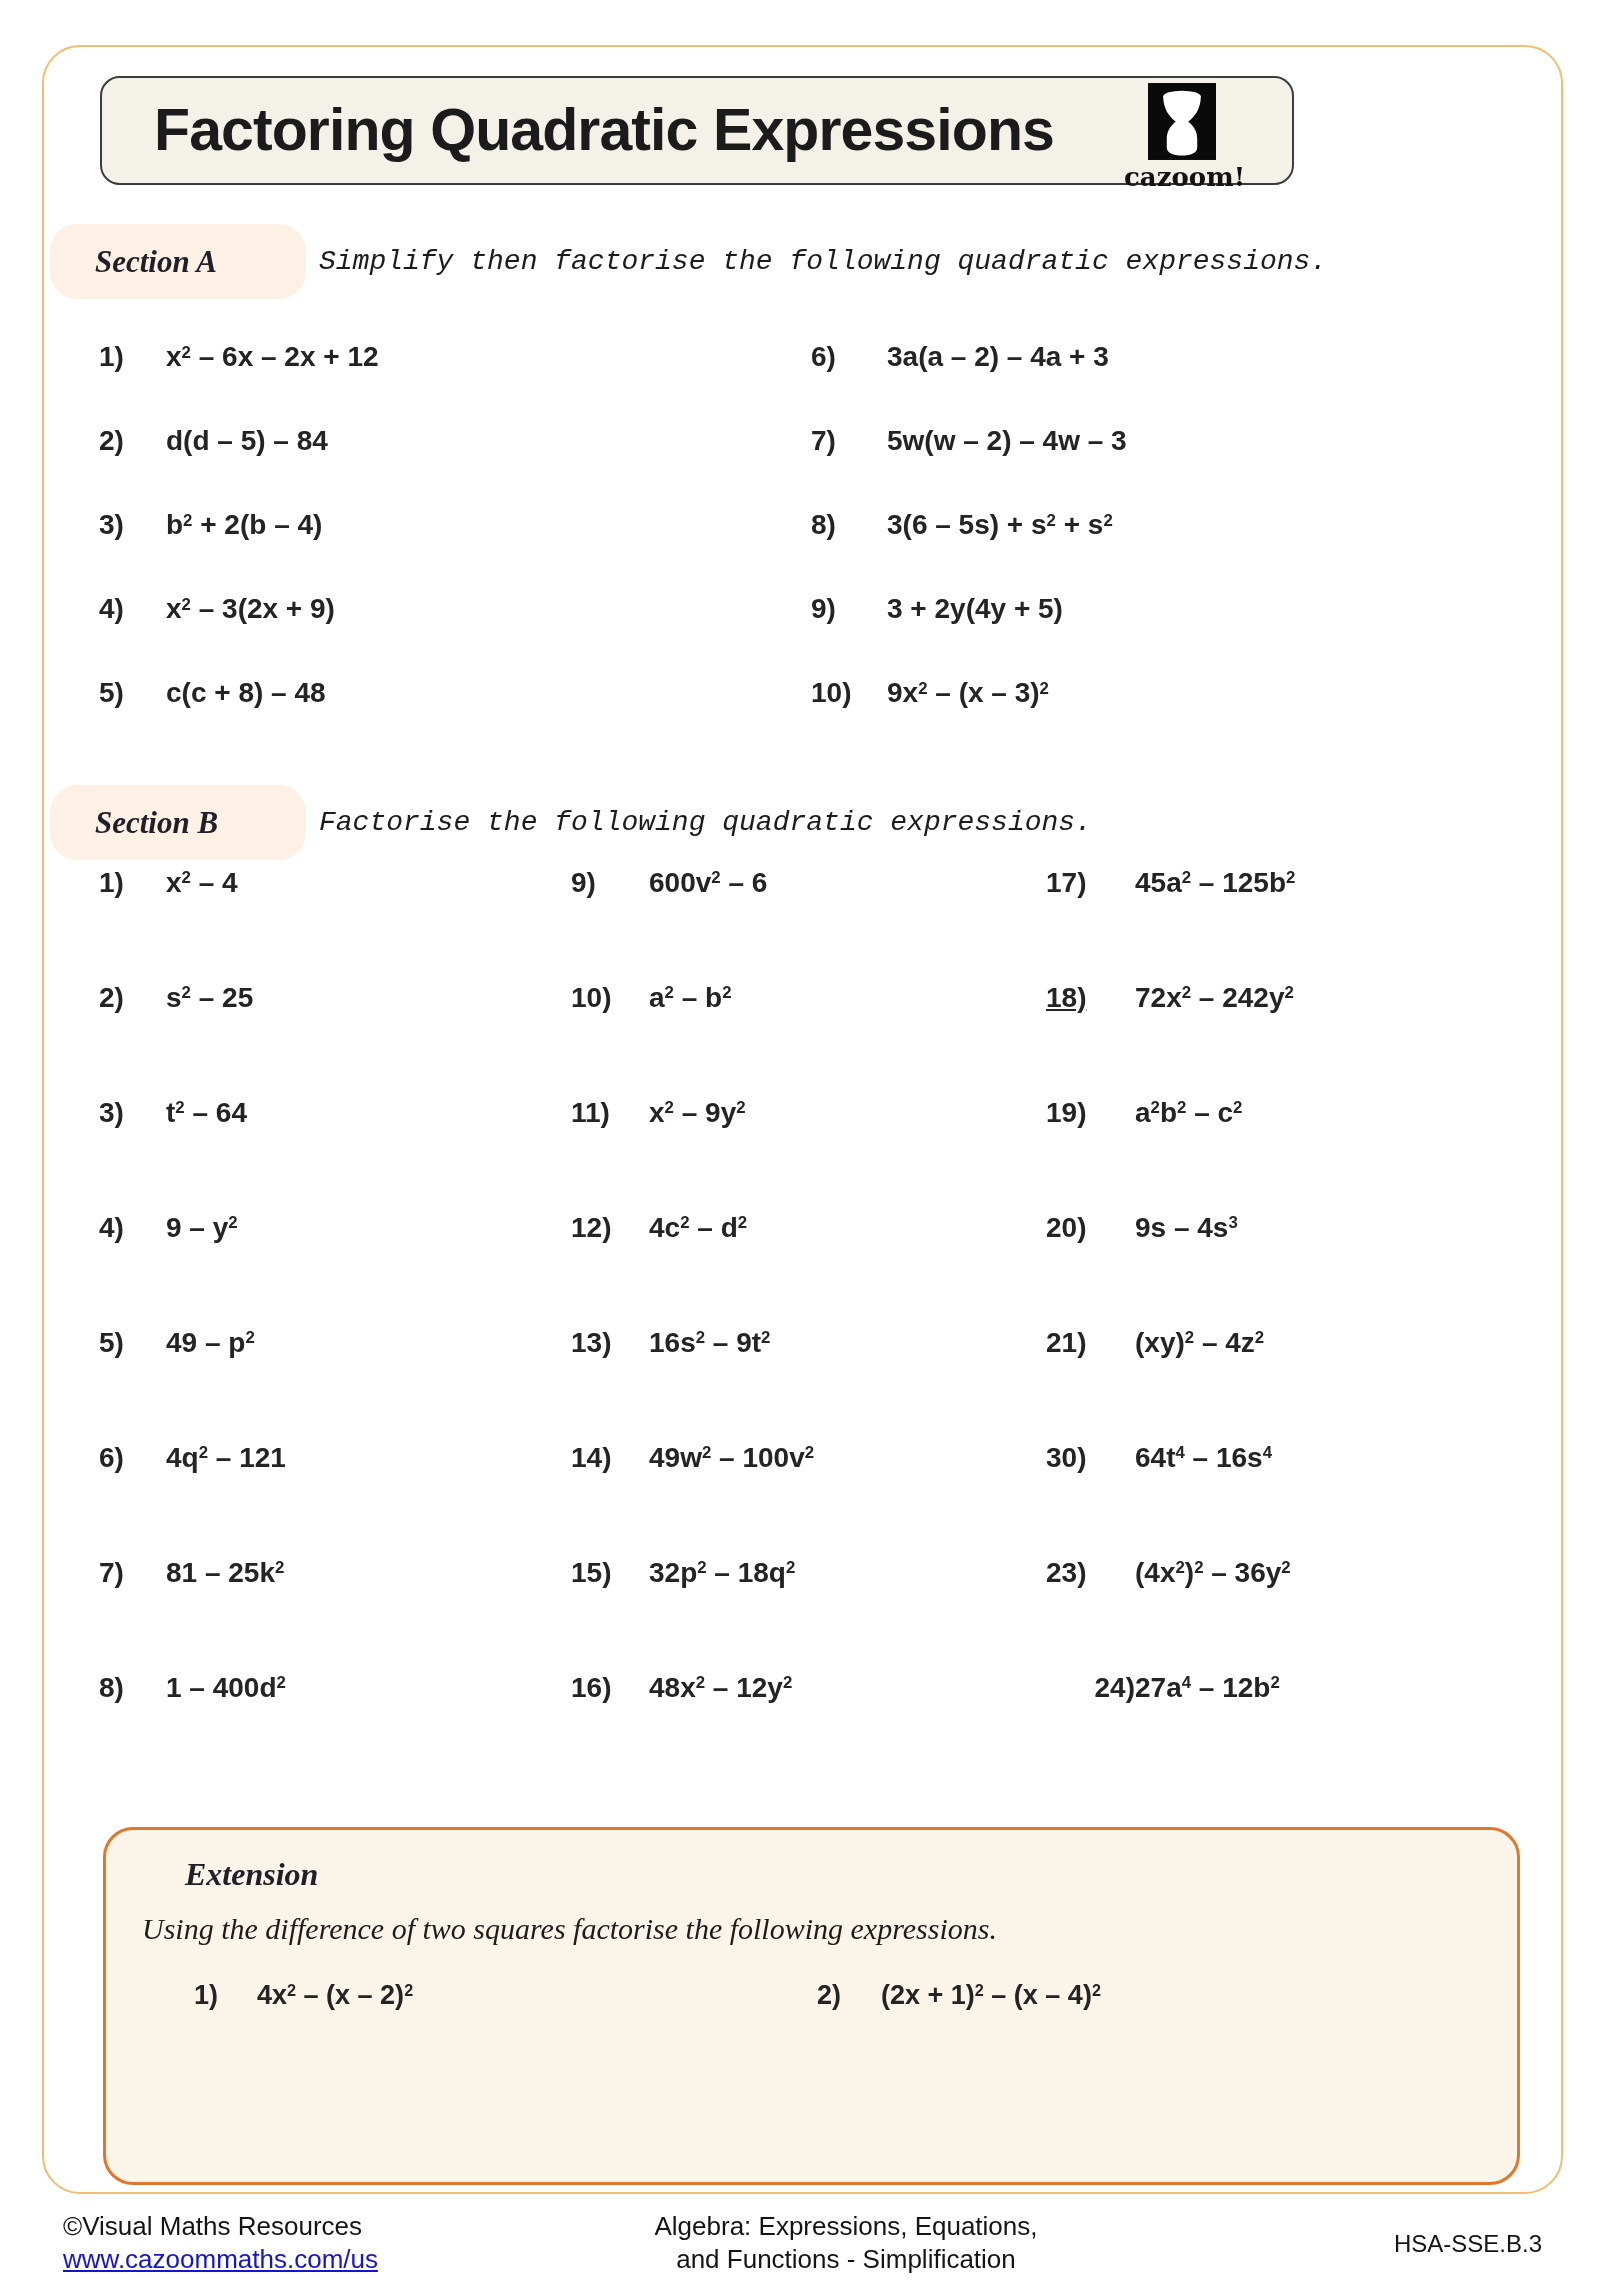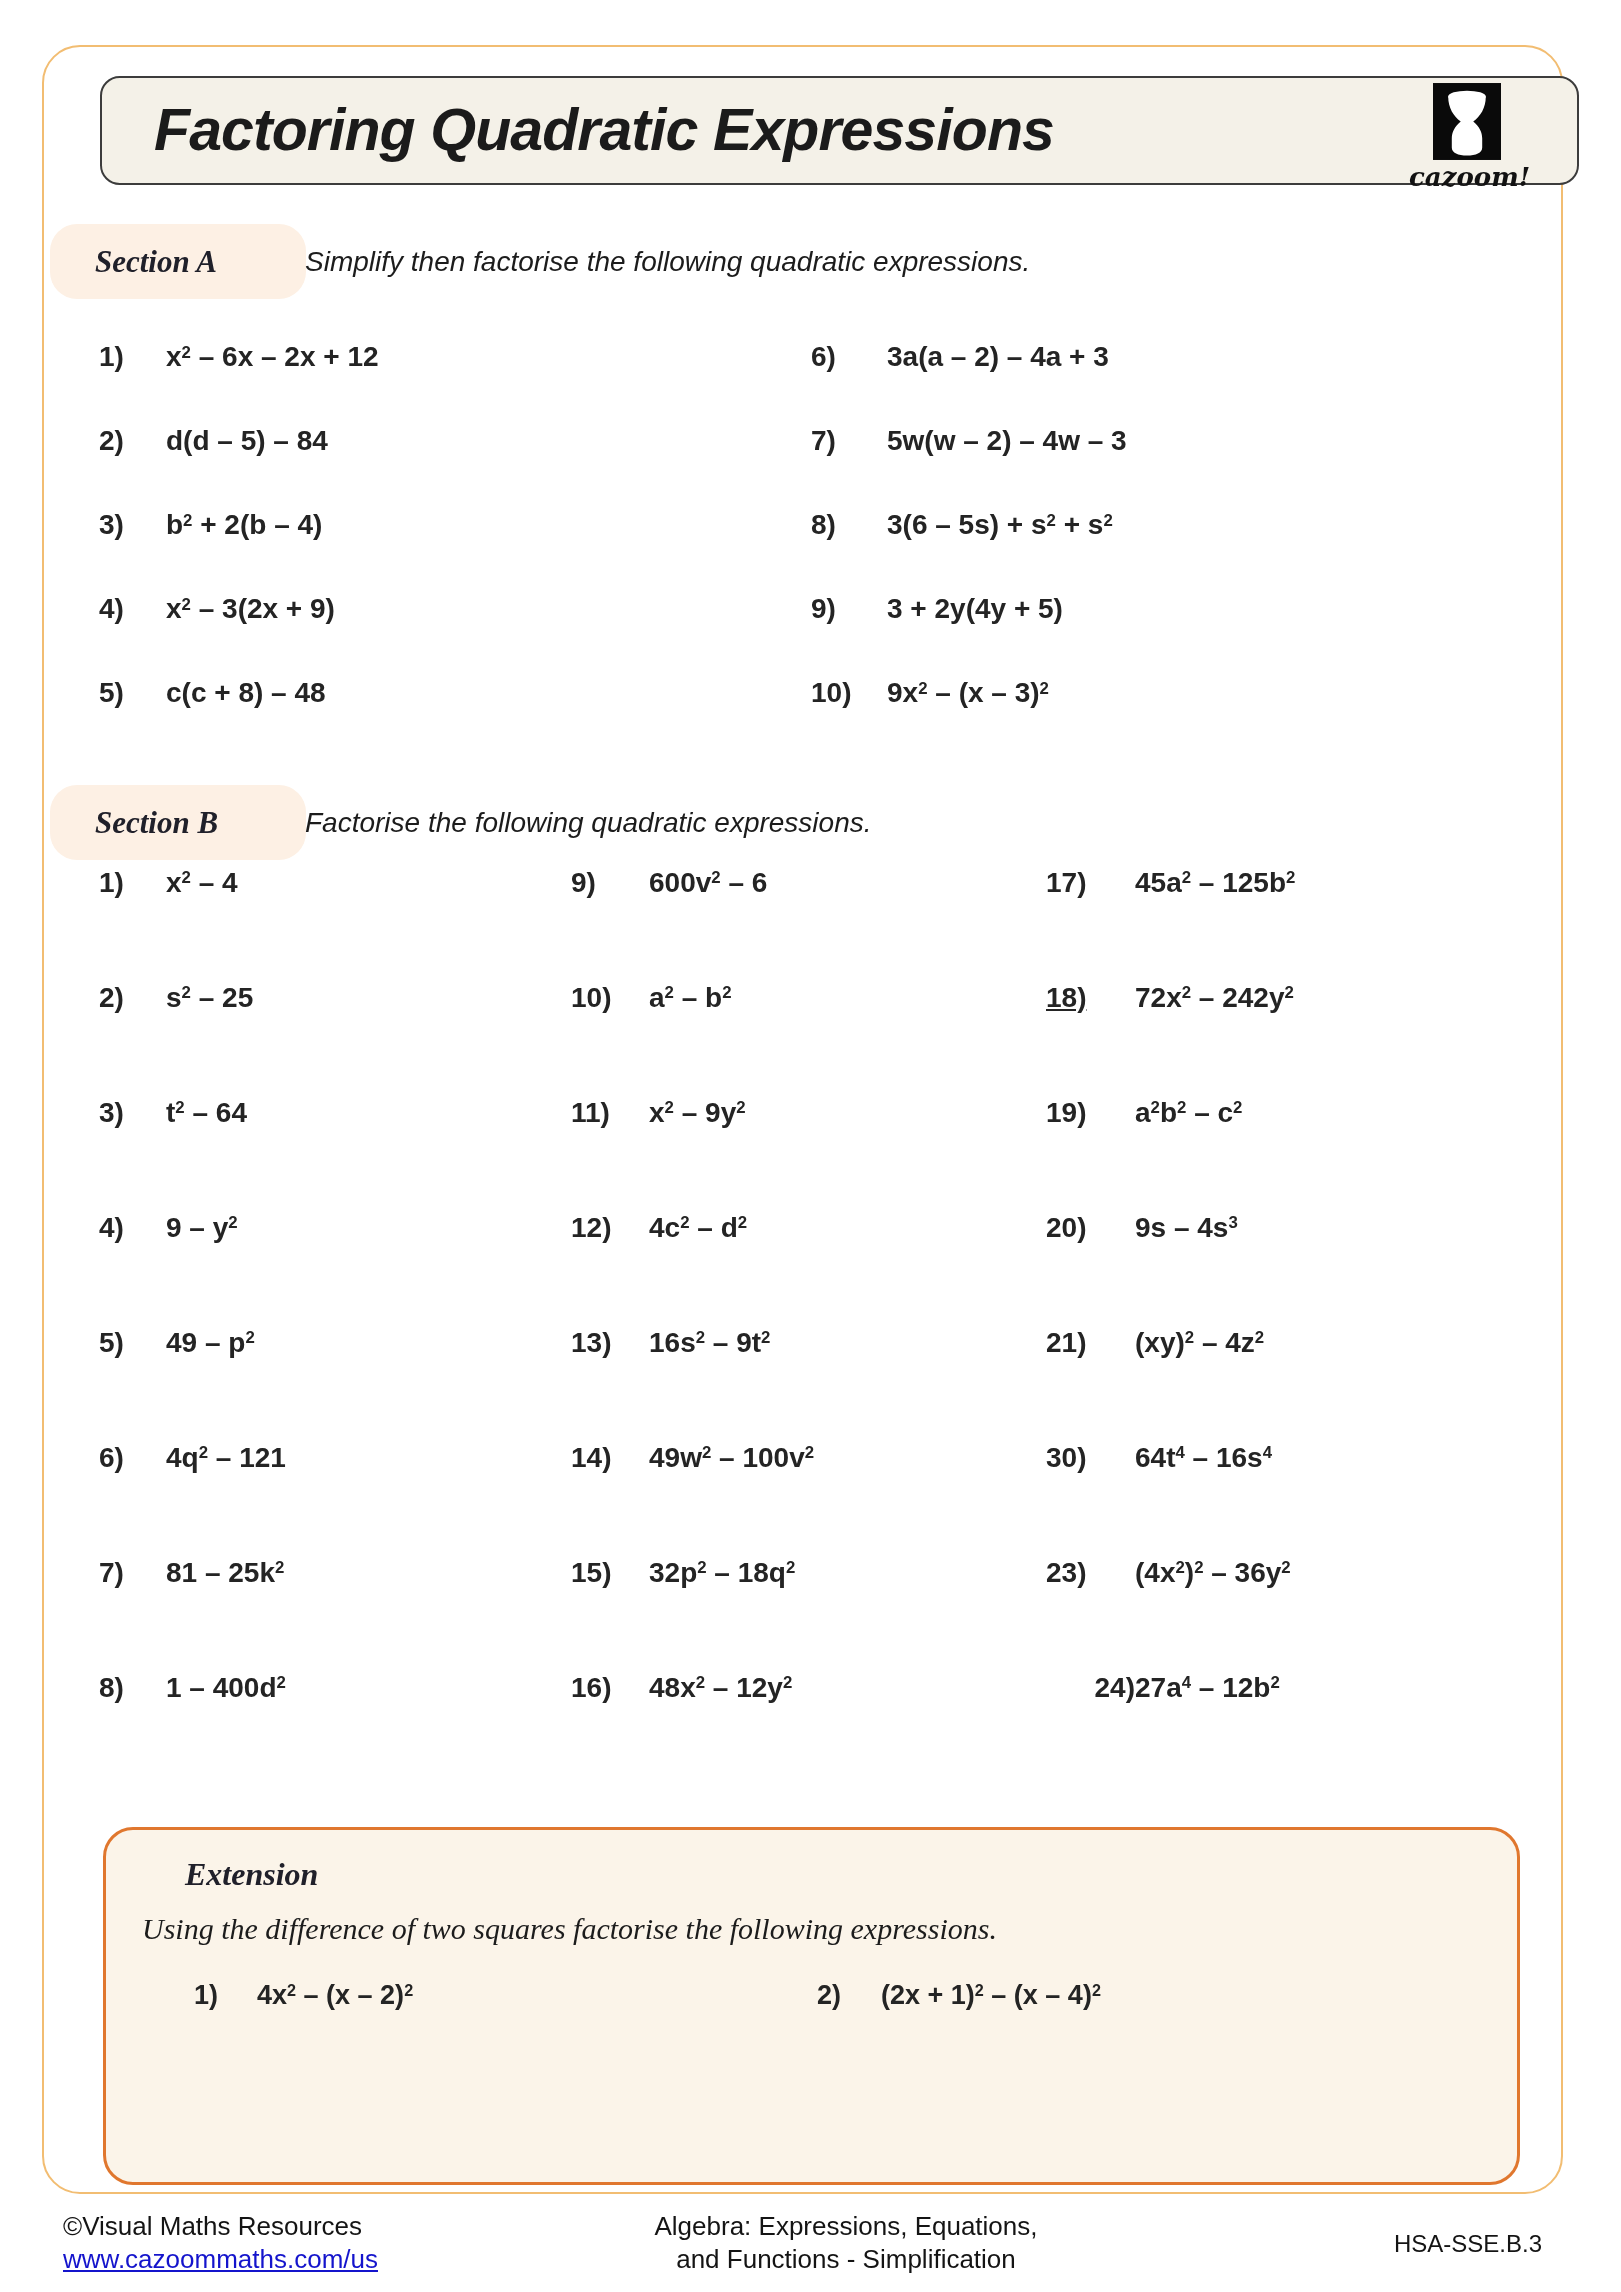--- a/index.html
+++ b/index.html
@@ -4,34 +4,34 @@
 <style>
   html,body{margin:0;padding:0;background:#ffffff;}
   #page{position:relative;width:1622px;height:2293px;background:#ffffff;overflow:hidden;
         font-family:"Liberation Sans","DejaVu Sans",sans-serif;color:#242424;}
 
   
   .page-frame{position:absolute;left:42px;top:45px;width:1521px;height:2149px;
               border:2.7px solid #f2bd72;border-radius:38px;box-sizing:border-box;}
 
   
-  .title-box{position:absolute;left:100px;top:76px;width:1479px;height:109px;
-             background:#f4f1e8;border:2.7px solid #3c3c3c;border-radius:19.7px;box-sizing:border-box;font-style:italic;}
+  .title-box{position:absolute;left:100px;top:76px;width:1194px;height:109px;
+             background:#f4f1e8;border:2.7px solid #3c3c3c;border-radius:19.7px;box-sizing:border-box;}
   .title-text{position:absolute;left:52px;top:0;height:104px;line-height:104px;
               font-size:59px;font-weight:bold;letter-spacing:-0.9px;color:#1b1b1b;white-space:nowrap;}
   .logo{position:absolute;right:52px;top:5.4px;width:116px;text-align:center;}
   .logo-text{font-family:"DejaVu Serif","Liberation Serif",serif;font-weight:bold;
              font-size:26px;color:#121212;letter-spacing:0;margin-top:-1.8px;}
 
   
   .pill{position:absolute;left:50px;width:256px;height:75px;background:#fdf0e4;border-radius:27px;}
   .pill-label{font-family:"Liberation Serif","DejaVu Serif",serif;font-style:italic;font-weight:bold;
               font-size:31px;color:#20202a;line-height:75px;padding-left:45px;white-space:nowrap;}
-  .instruction{position:absolute;left:305px;height:75px;line-height:75px;
-               font-family:Liberation Sans, sans-serif;font-style:italic;
+  .instruction{position:absolute;left:319px;height:75px;line-height:75px;
+               font-family:Liberation Mono, monospace;font-style:italic;
                font-size:28px;color:#1c1c1c;white-space:nowrap;}
 
   
   .col{position:absolute;}
   .prow{display:flex;align-items:center;}
   .rowsA .prow{height:84px;}
   .rowsB .prow{height:115px;}
   .num{display:inline-block;font-weight:bold;font-size:28px;color:#242424;flex:0 0 auto;}
   .expr{font-weight:bold;font-size:28px;color:#242424;white-space:nowrap;}
   sup{font-size:60%;line-height:0;position:relative;top:-0.5em;vertical-align:baseline;}

